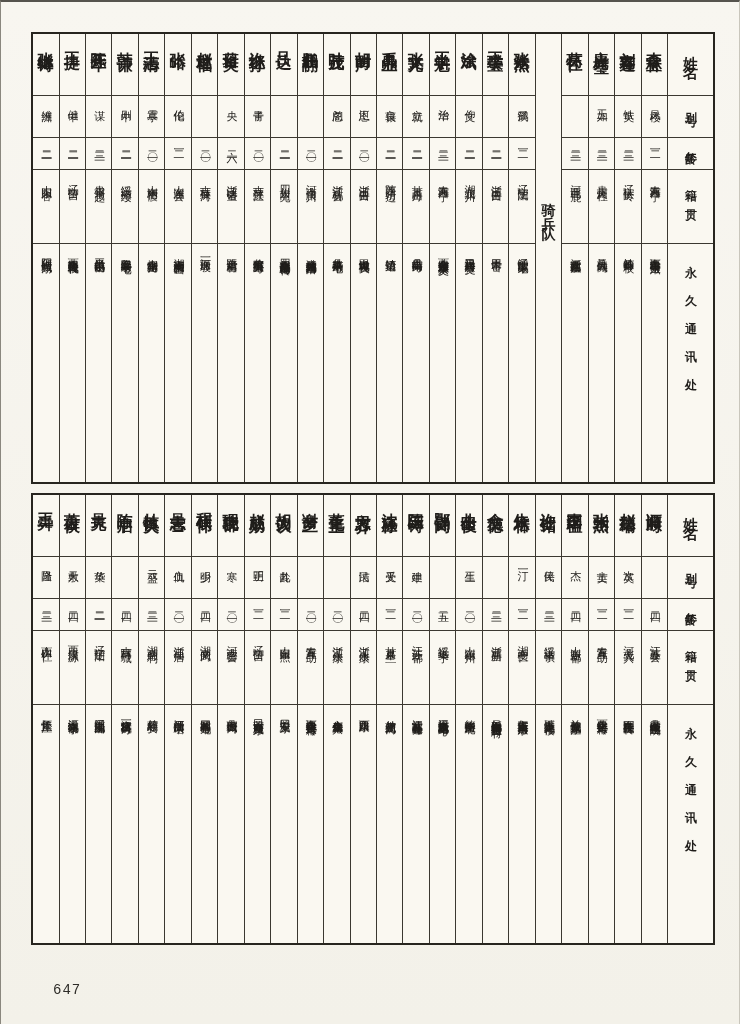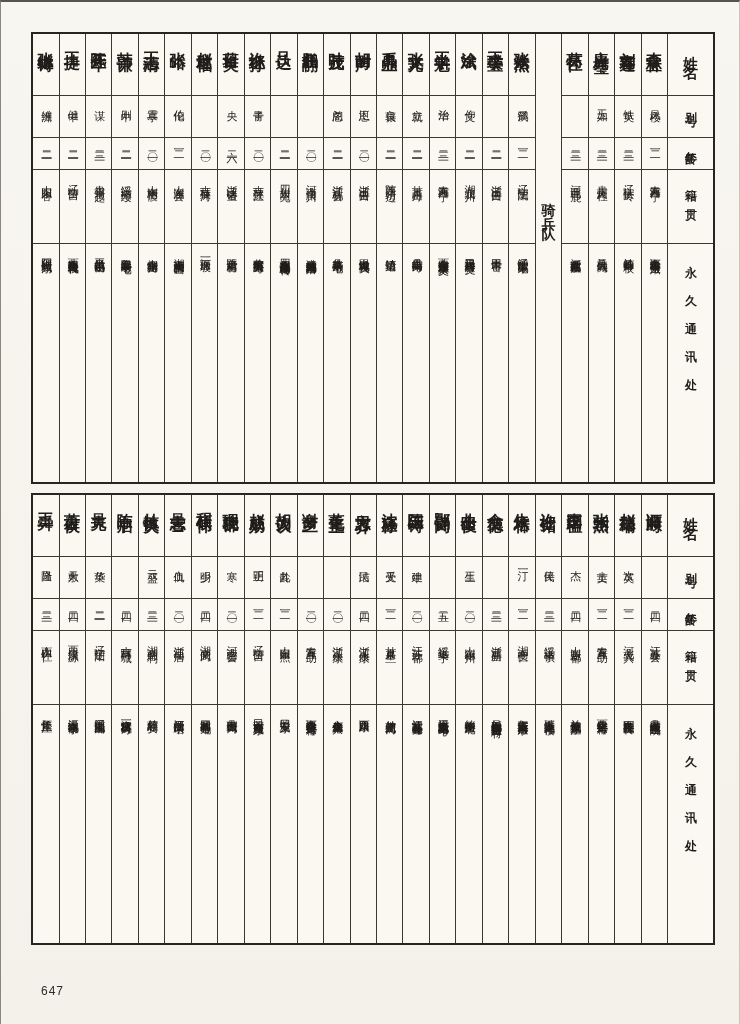--- a/index.html
+++ b/index.html
@@ -59,23 +59,23 @@
   
   .section-col { }
   .section-cell {
     flex:1 1 auto;
     border-bottom:none;
     padding-top:158px;
     font-size:14px; font-weight:700; letter-spacing:12px;
   }
   .page-number {
     position:absolute;
-    left:40px; bottom:26px;
-    font-size:12px; letter-spacing:1px; color:#2e2c28;
-    font-family:Liberation Sans, sans-serif;
+    left:52px; bottom:26px;
+    font-size:14px; letter-spacing:1px; color:#2e2c28;
+    font-family:Liberation Mono, monospace;
   }
 </style>
 </head>
 <body>
 
 <div class="sheet">
 
   <section class="roster-table" id="top-table">
     <div class="col header-col">
       <div class="cell name-cell header-cell h-name">姓名</div>

